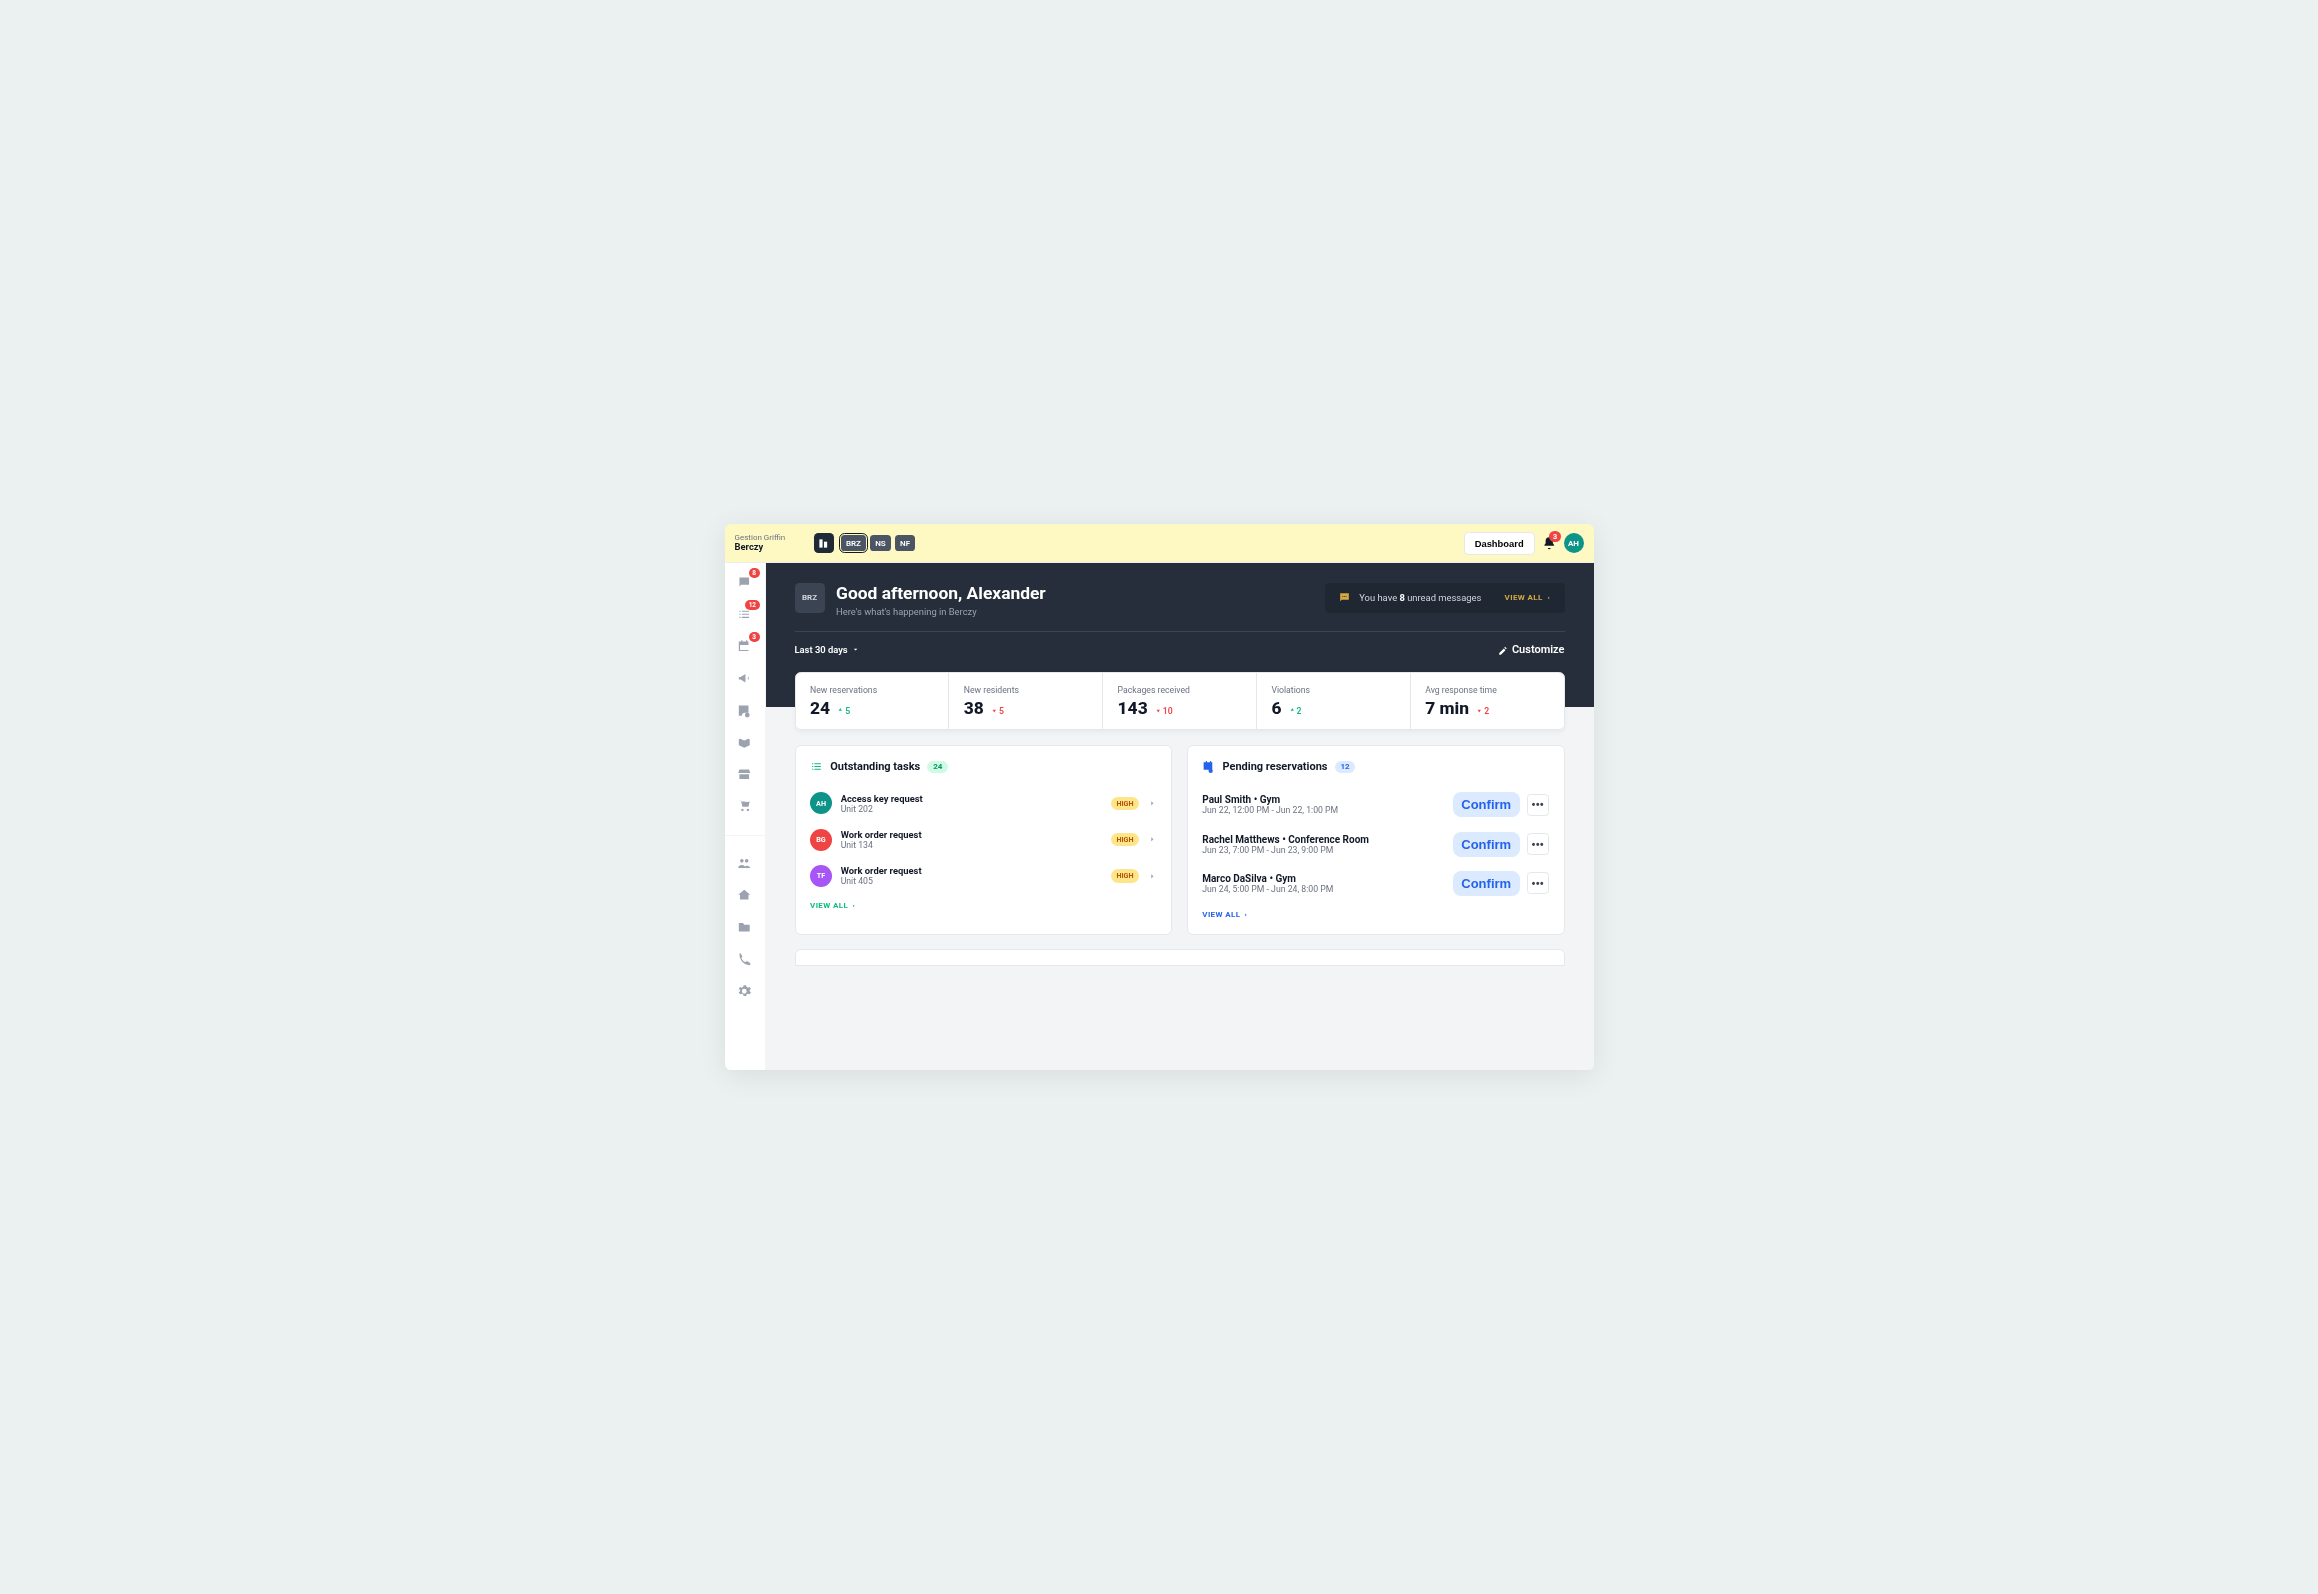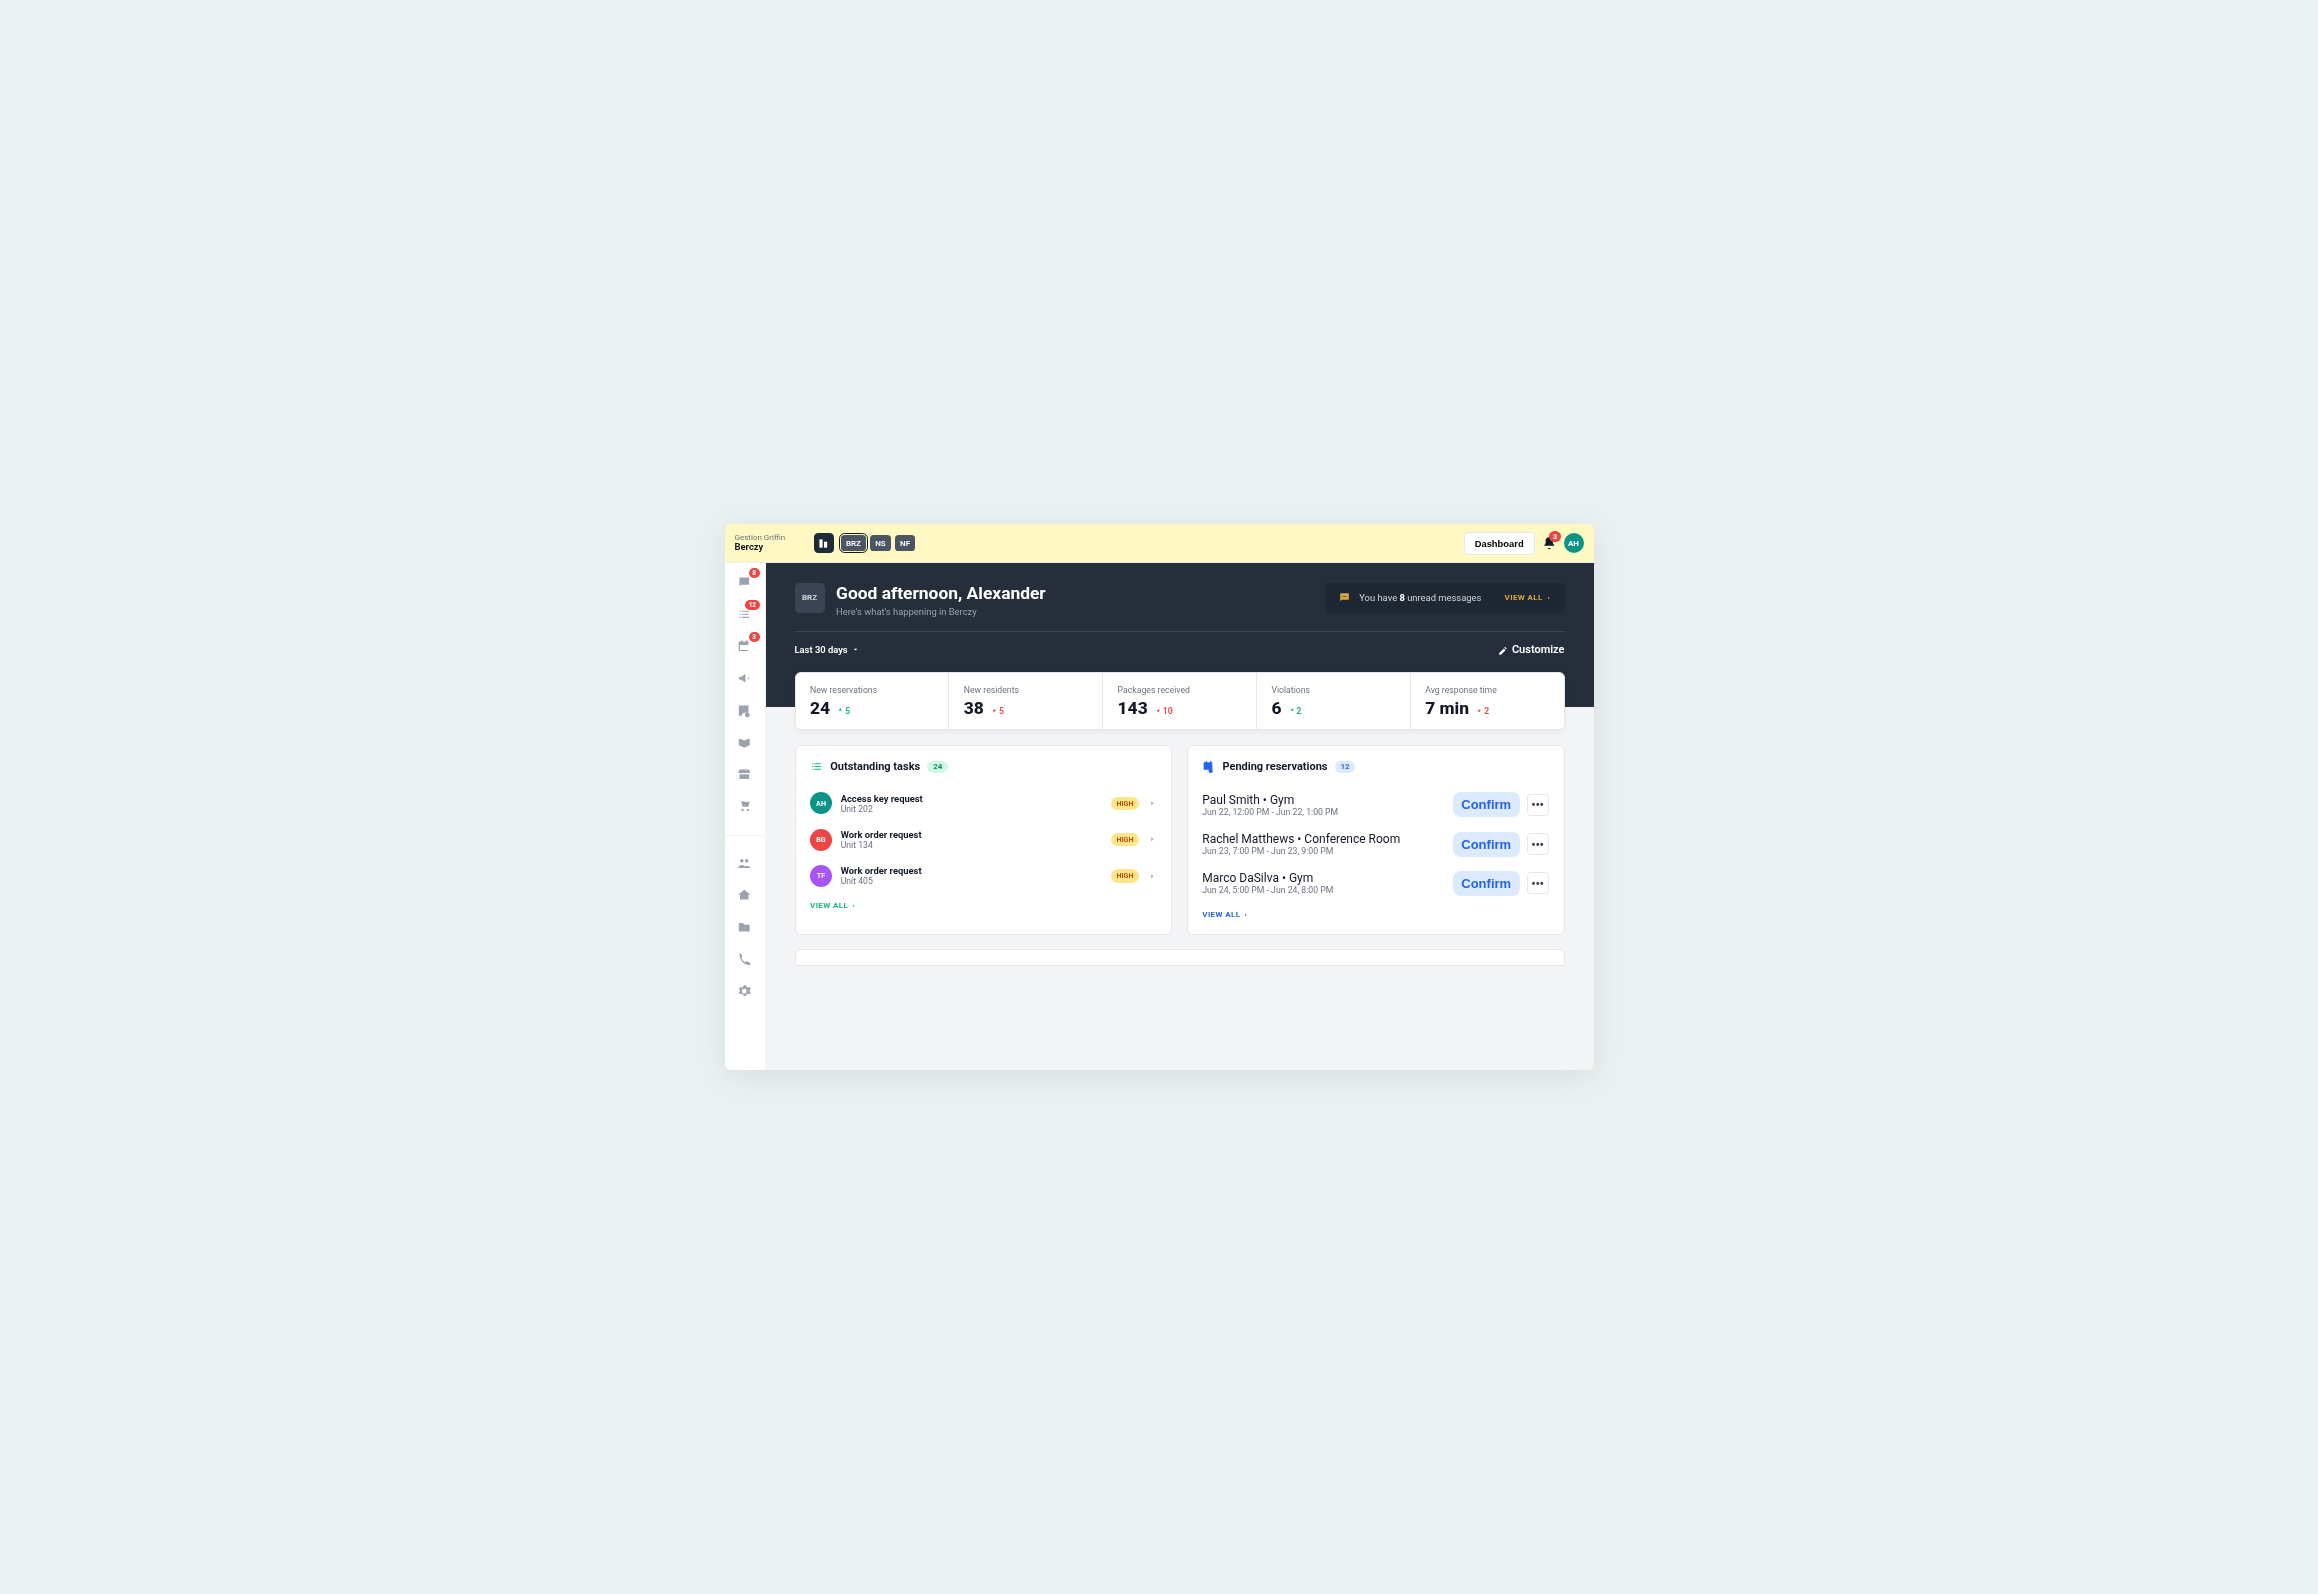--- a/index.html
+++ b/index.html
@@ -64,21 +64,21 @@
 .countpill.blue { background: #DBEAFE; color: #2563EB; }
 .task-row { display: flex; align-items: center; gap: 8.7px; padding: 7.2px 0; }
 .task-av { width: 22px; height: 22px; border-radius: 50%; display: flex; align-items: center; justify-content: center; color: #fff; font-size: 7.2px; font-weight: 700; }
 .task-main { flex: 1; }
 .task-ttl { font-size: 9.4px; font-weight: 700; color: #111827; }
 .task-sub { font-size: 8.7px; color: #6B7280; }
 .pri-high { background: #FDE68A; color: #B45309; font-size: 7.2px; font-weight: 700; padding: 2.2px 5.8px; border-radius: 724px; }
 .chev { color: #9CA3AF; }
 .resv-row { display: flex; align-items: center; padding: 7.2px 0; gap: 7.2px; }
 .resv-main { flex: 1; }
-.resv-ttl { font-size: 12px; font-weight: 400; color: #111827; }
+.resv-ttl { font-size: 10px; font-weight: 700; color: #111827; }
 .resv-sub { font-size: 8.7px; color: #6B7280; }
 .confirm-btn { background: #DBEAFE; color: #2563EB; font-size: 13px; font-weight: 600; border: none; padding: 5px 8.7px; border-radius: 8px; }
 .more-btn { border: 0.7px solid #E5E7EB; background: #fff; border-radius: 3.6px; width: 22px; height: 22px; display: flex; align-items: center; justify-content: center; font-weight: 700; color: #374151; font-size: 10px; letter-spacing: 0.7px; }
 .panel-viewall { font-size: 8px; font-weight: 700; letter-spacing: 0.4px; margin-top: 7.2px; display: flex; align-items: center; gap: 2.9px; }
 .panel-viewall.green { color: #10B981; }
 .panel-viewall.blue { color: #2563EB; }
 
 .calendar-card { margin: 0 29px 0; background: #fff; border: 0.7px solid #E5E7EB; border-radius: 5.8px 5.8px 0 0; padding: 14.5px 14.5px 0; }
 .cal-header { display: flex; align-items: center; margin-bottom: 11.6px; }
 .cal-left { display: flex; gap: 5.8px; align-items: center; }

